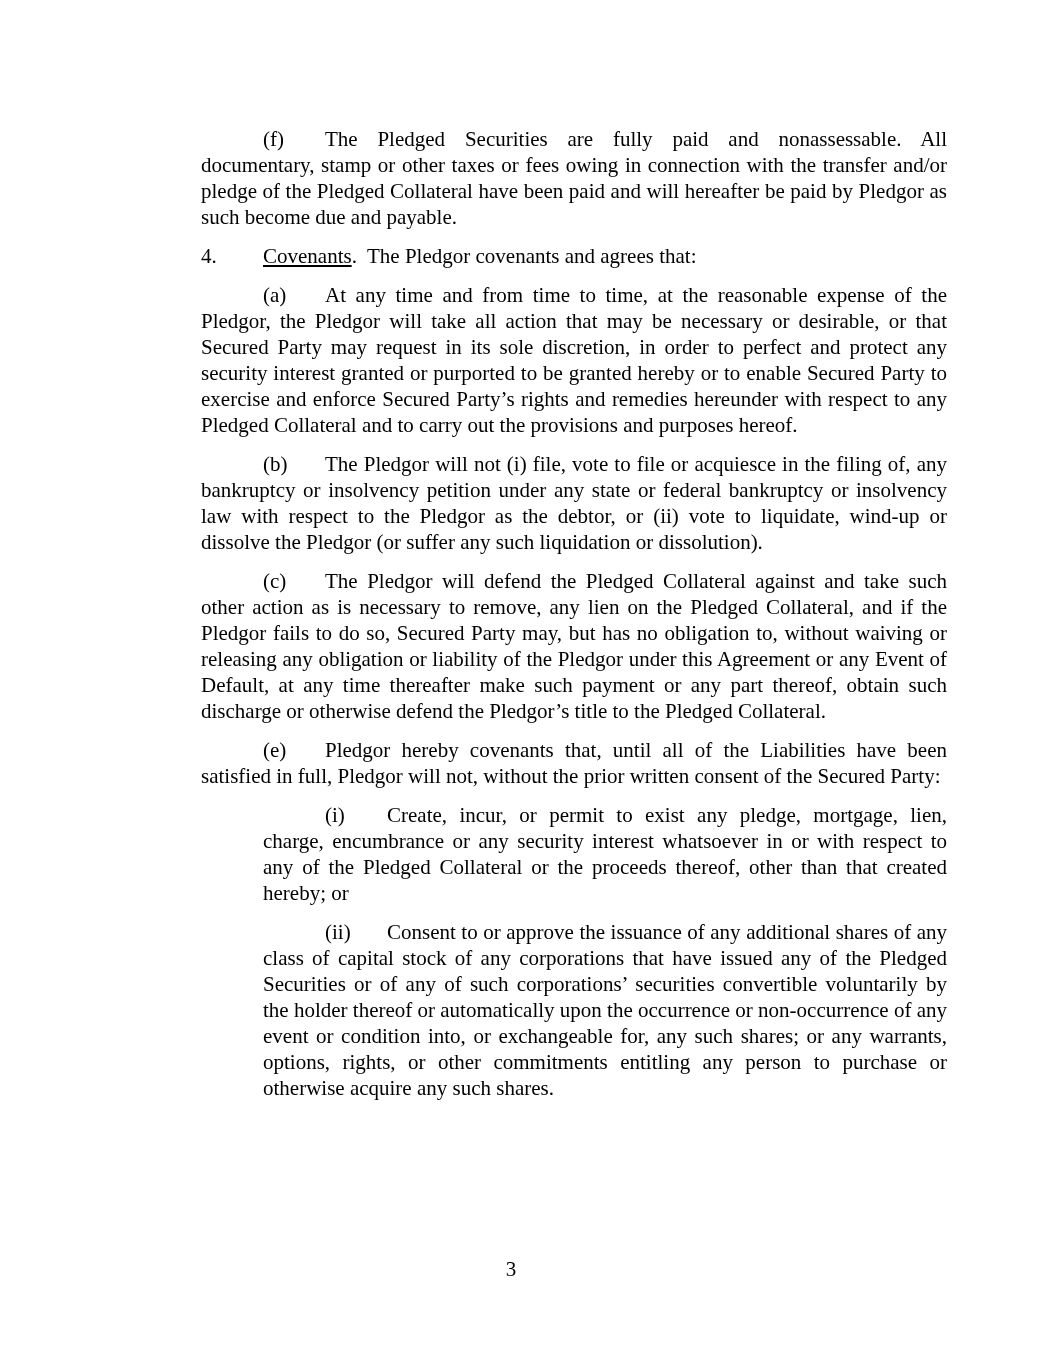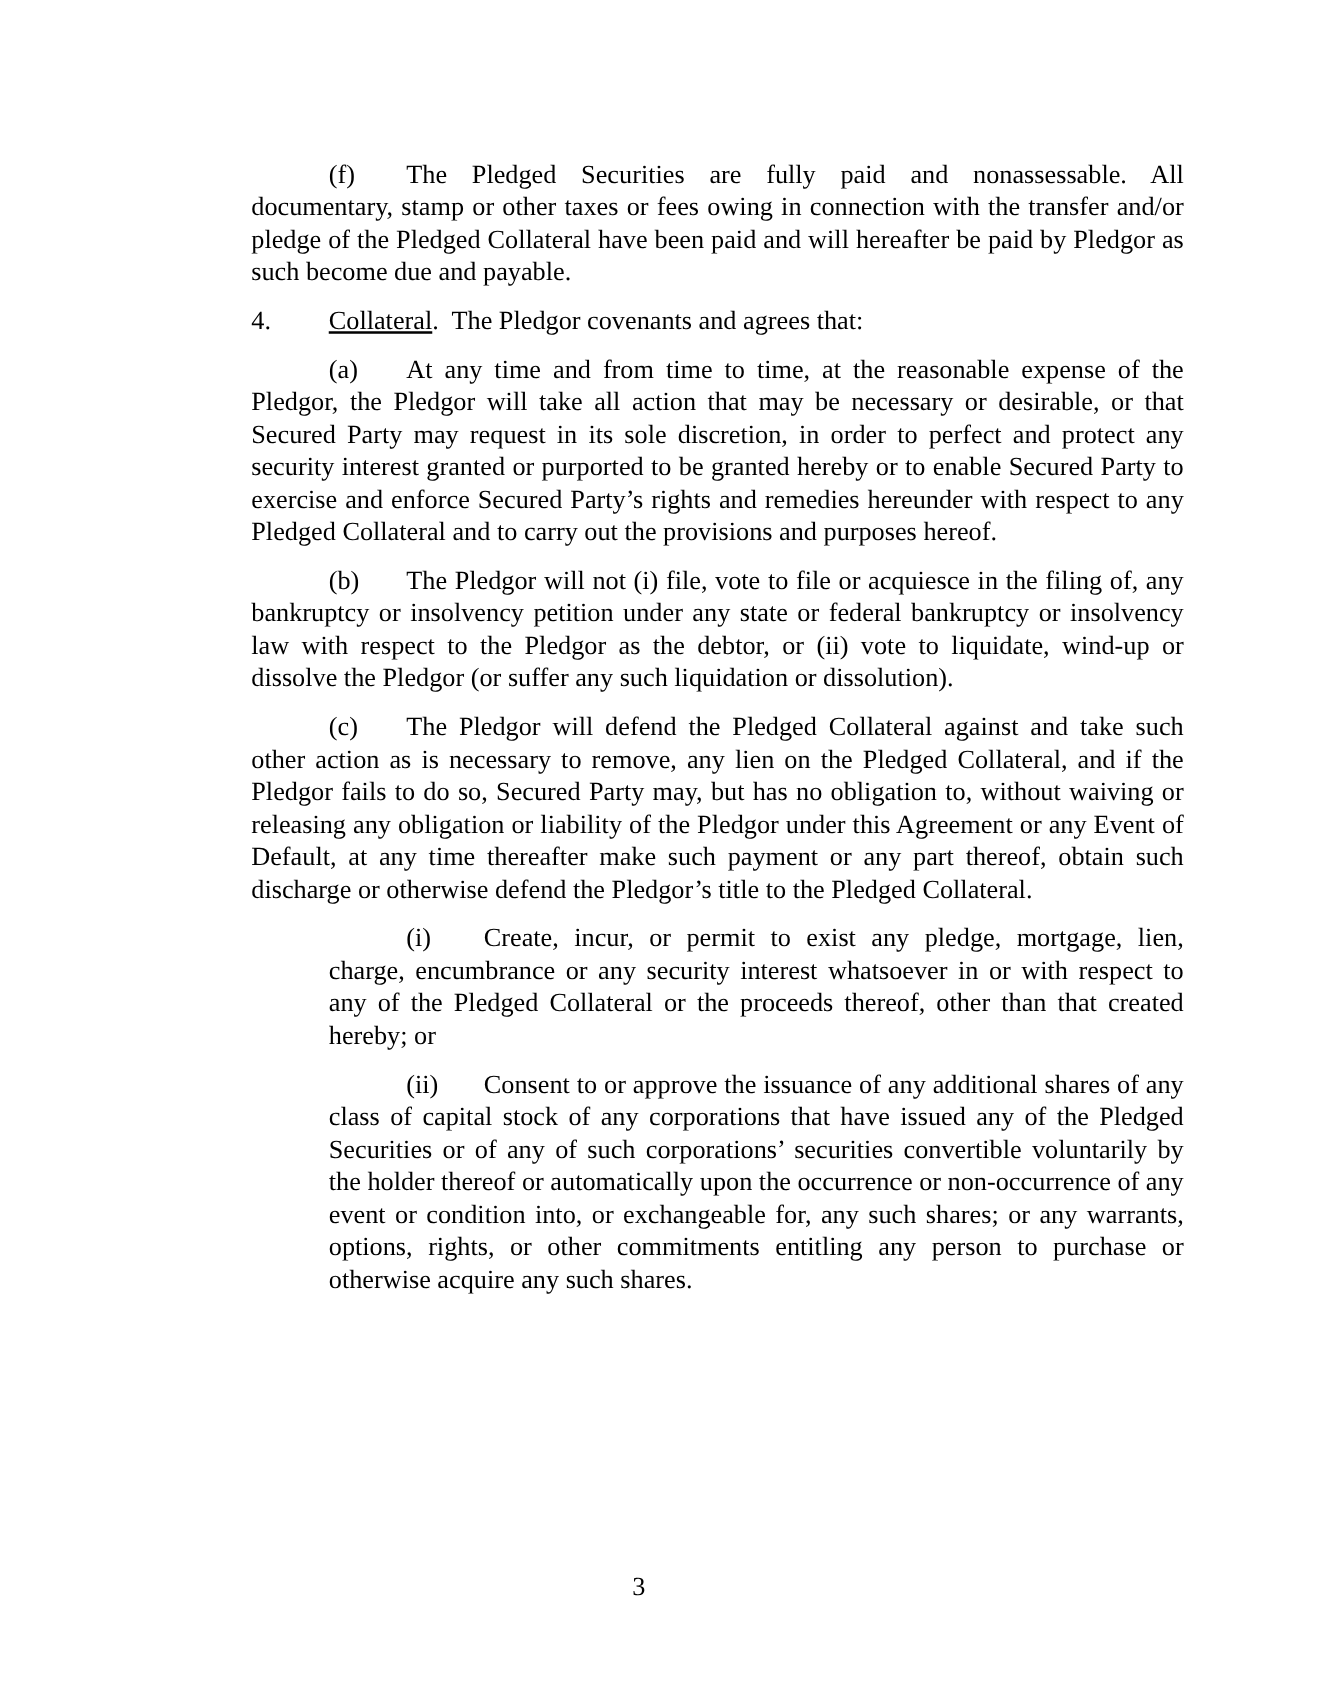--- a/index.html
+++ b/index.html
@@ -54,29 +54,30 @@
   }
 </style>
 </head>
 <body>
 
 <div class="page">
   <div class="content">
 
     <p class="para"><span class="plabel">(f)</span><span>The Pledged Securities are fully paid and nonassessable. All documentary, stamp or other taxes or fees owing in connection with the transfer and/or pledge of the Pledged Collateral have been paid and will hereafter be paid by Pledgor as such become due and payable.</span></p>
 
-    <p class="heading"><span class="hnum">4.</span><span class="underline">Collateral</span><span class="hrest">.&nbsp; The Pledgor covenants and agrees that:</span></p>
+    <p class="heading"><span class="hnum">4.</span><span class="underline">Covenants</span><span class="hrest">.&nbsp; The Pledgor covenants and agrees that:</span></p>
 
     <p class="para"><span class="plabel">(a)</span><span>At any time and from time to time, at the reasonable expense of the Pledgor, the Pledgor will take all action that may be necessary or desirable, or that Secured Party may request in its sole discretion, in order to perfect and protect any security interest granted or purported to be granted hereby or to enable Secured Party to exercise and enforce Secured Party’s rights and remedies hereunder with respect to any Pledged Collateral and to carry out the provisions and purposes hereof.</span></p>
 
     <p class="para"><span class="plabel">(b)</span><span>The Pledgor will not (i) file, vote to file or acquiesce in the filing of, any bankruptcy or insolvency petition under any state or federal bankruptcy or insolvency law with respect to the Pledgor as the debtor, or (ii) vote to liquidate, wind-up or dissolve the Pledgor (or suffer any such liquidation or dissolution).</span></p>
 
     <p class="para"><span class="plabel">(c)</span><span>The Pledgor will defend the Pledged Collateral against and take such other action as is necessary to remove, any lien on the Pledged Collateral, and if the Pledgor fails to do so, Secured Party may, but has no obligation to, without waiving or releasing any obligation or liability of the Pledgor under this Agreement or any Event of Default, at any time thereafter make such payment or any part thereof, obtain such discharge or otherwise defend the Pledgor’s title to the Pledged Collateral.</span></p>
 
 
+    <p class="para"><span class="plabel">(e)</span><span>Pledgor hereby covenants that, until all of the Liabilities have been satisfied in full, Pledgor will not, without the prior written consent of the Secured Party:</span></p>
 
     <p class="para sub"><span class="plabel">(i)</span><span>Create, incur, or permit to exist any pledge, mortgage, lien, charge, encumbrance or any security interest whatsoever in or with respect to any of the Pledged Collateral or the proceeds thereof, other than that created hereby; or</span></p>
 
     <p class="para sub"><span class="plabel">(ii)</span><span>Consent to or approve the issuance of any additional shares of any class of capital stock of any corporations that have issued any of the Pledged Securities or of any of such corporations’ securities convertible voluntarily by the holder thereof or automatically upon the occurrence or non-occurrence of any event or condition into, or exchangeable for, any such shares; or any warrants, options, rights, or other commitments entitling any person to purchase or otherwise acquire any such shares.</span></p>
 
   </div>
 
   <div class="footer">3</div>
 </div>
 

